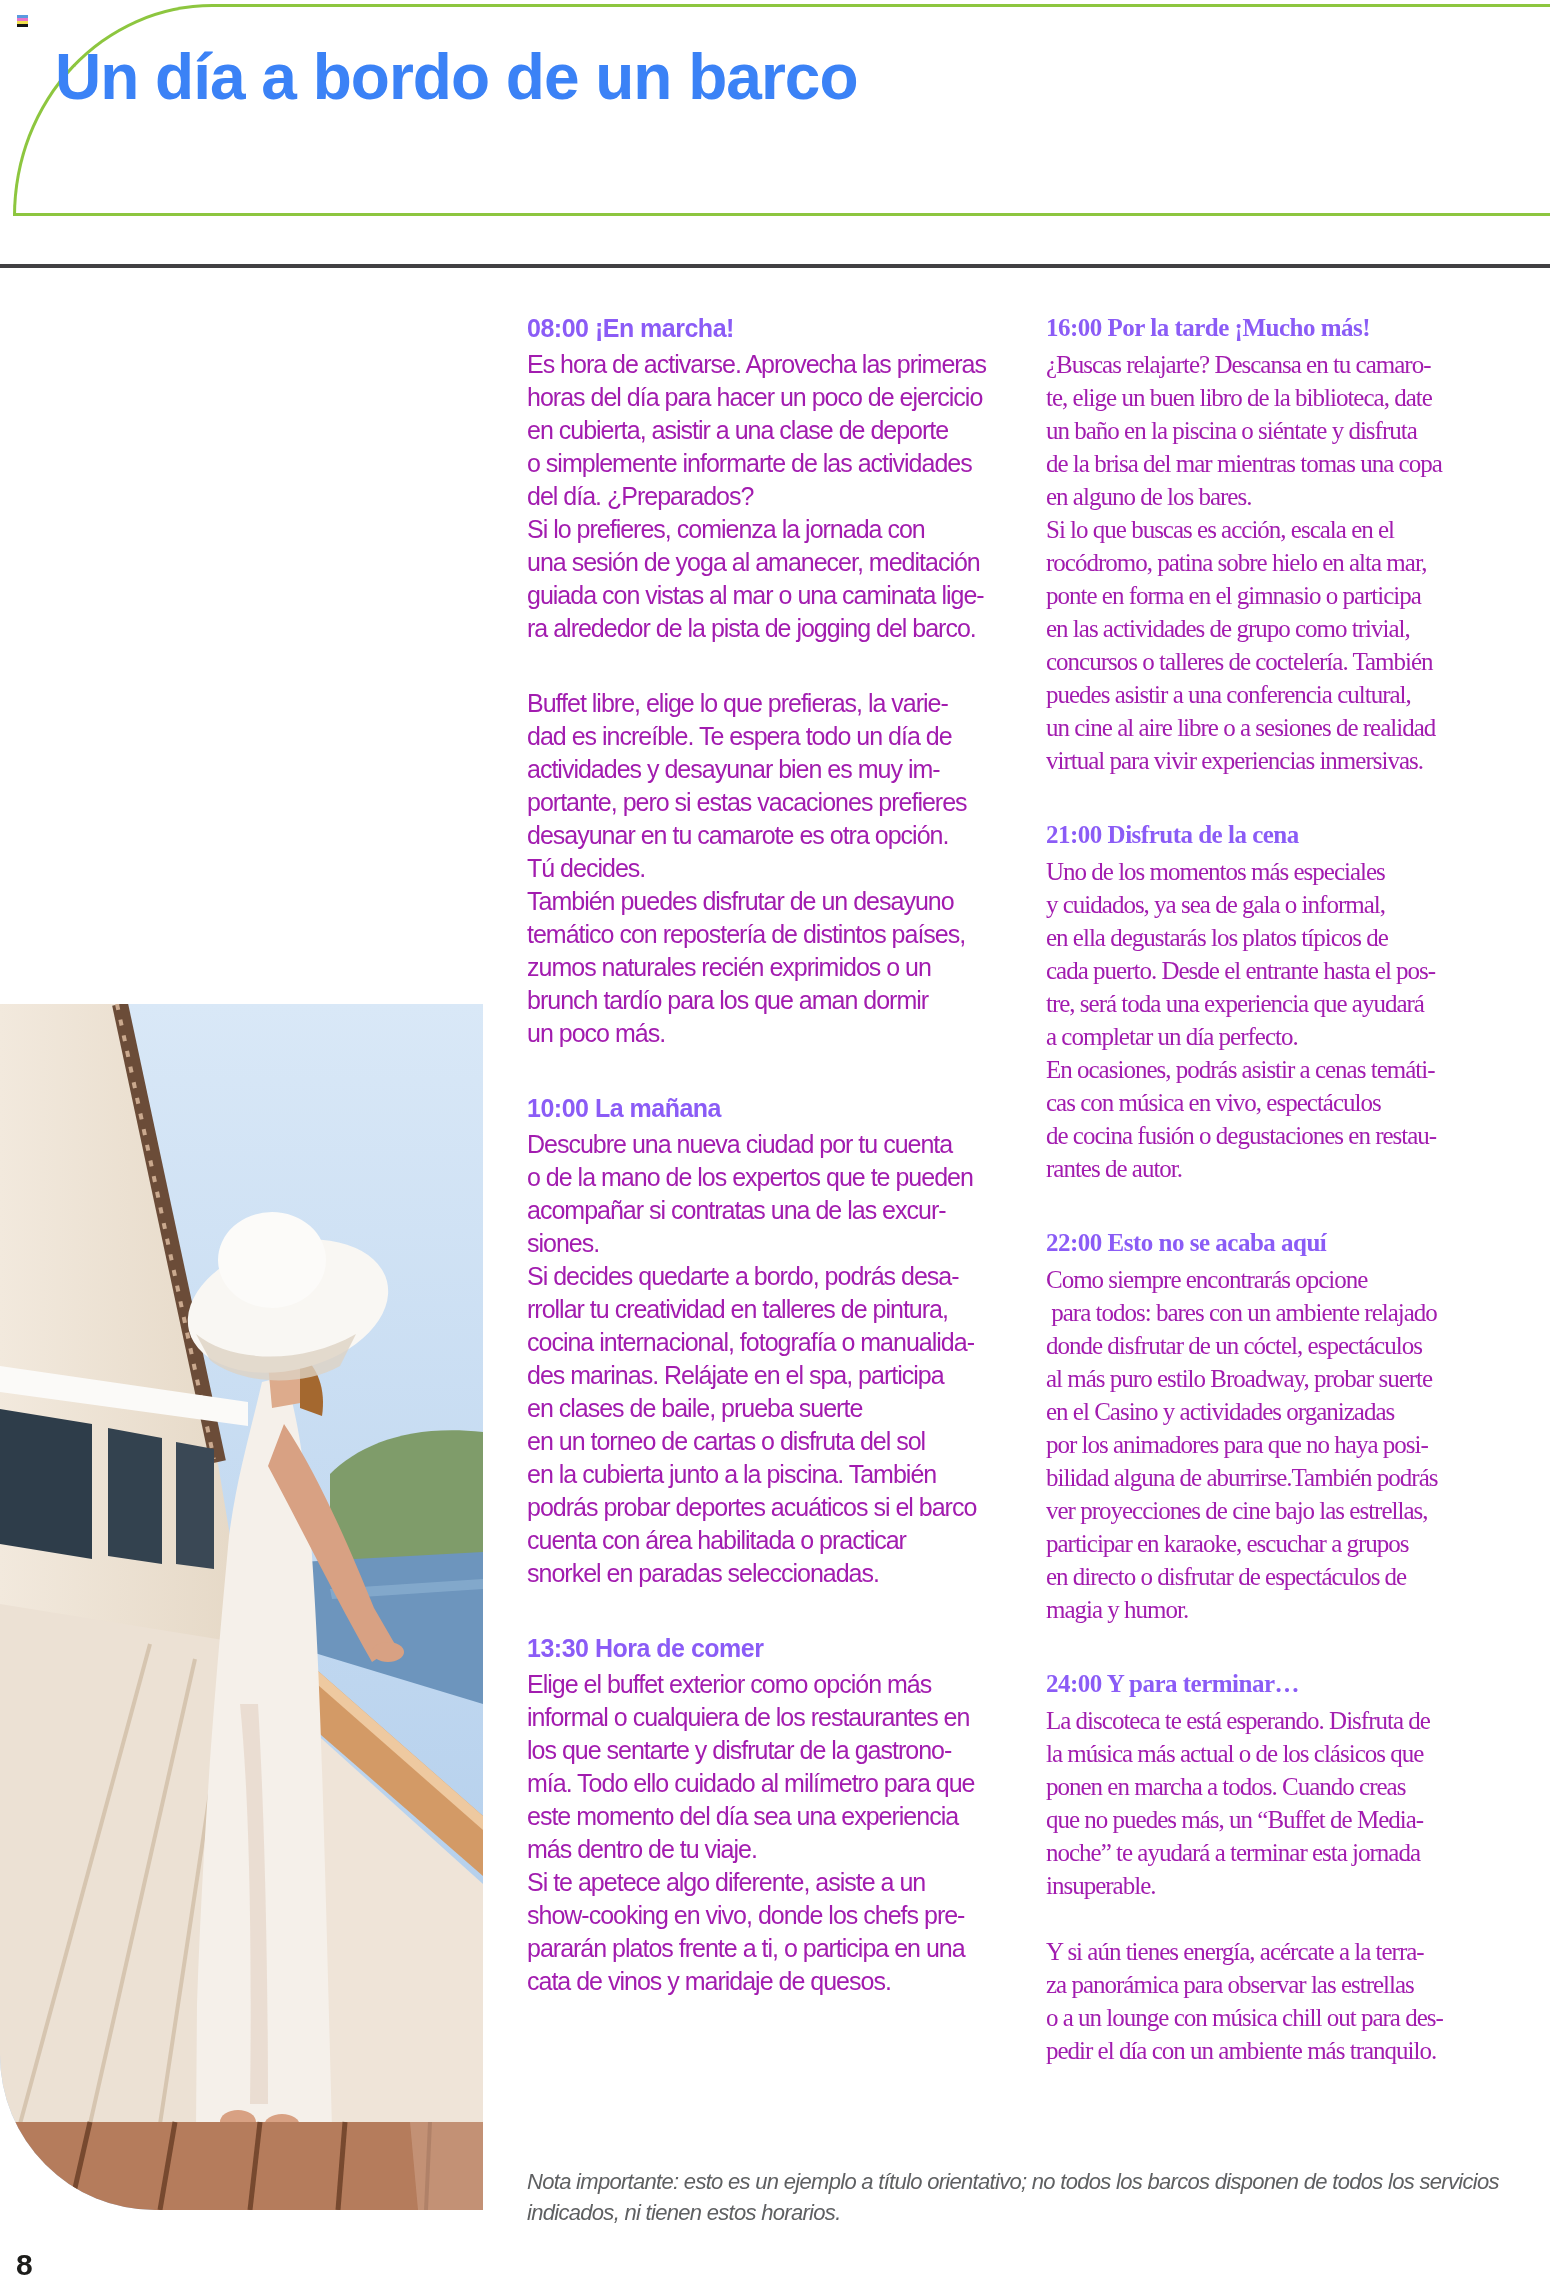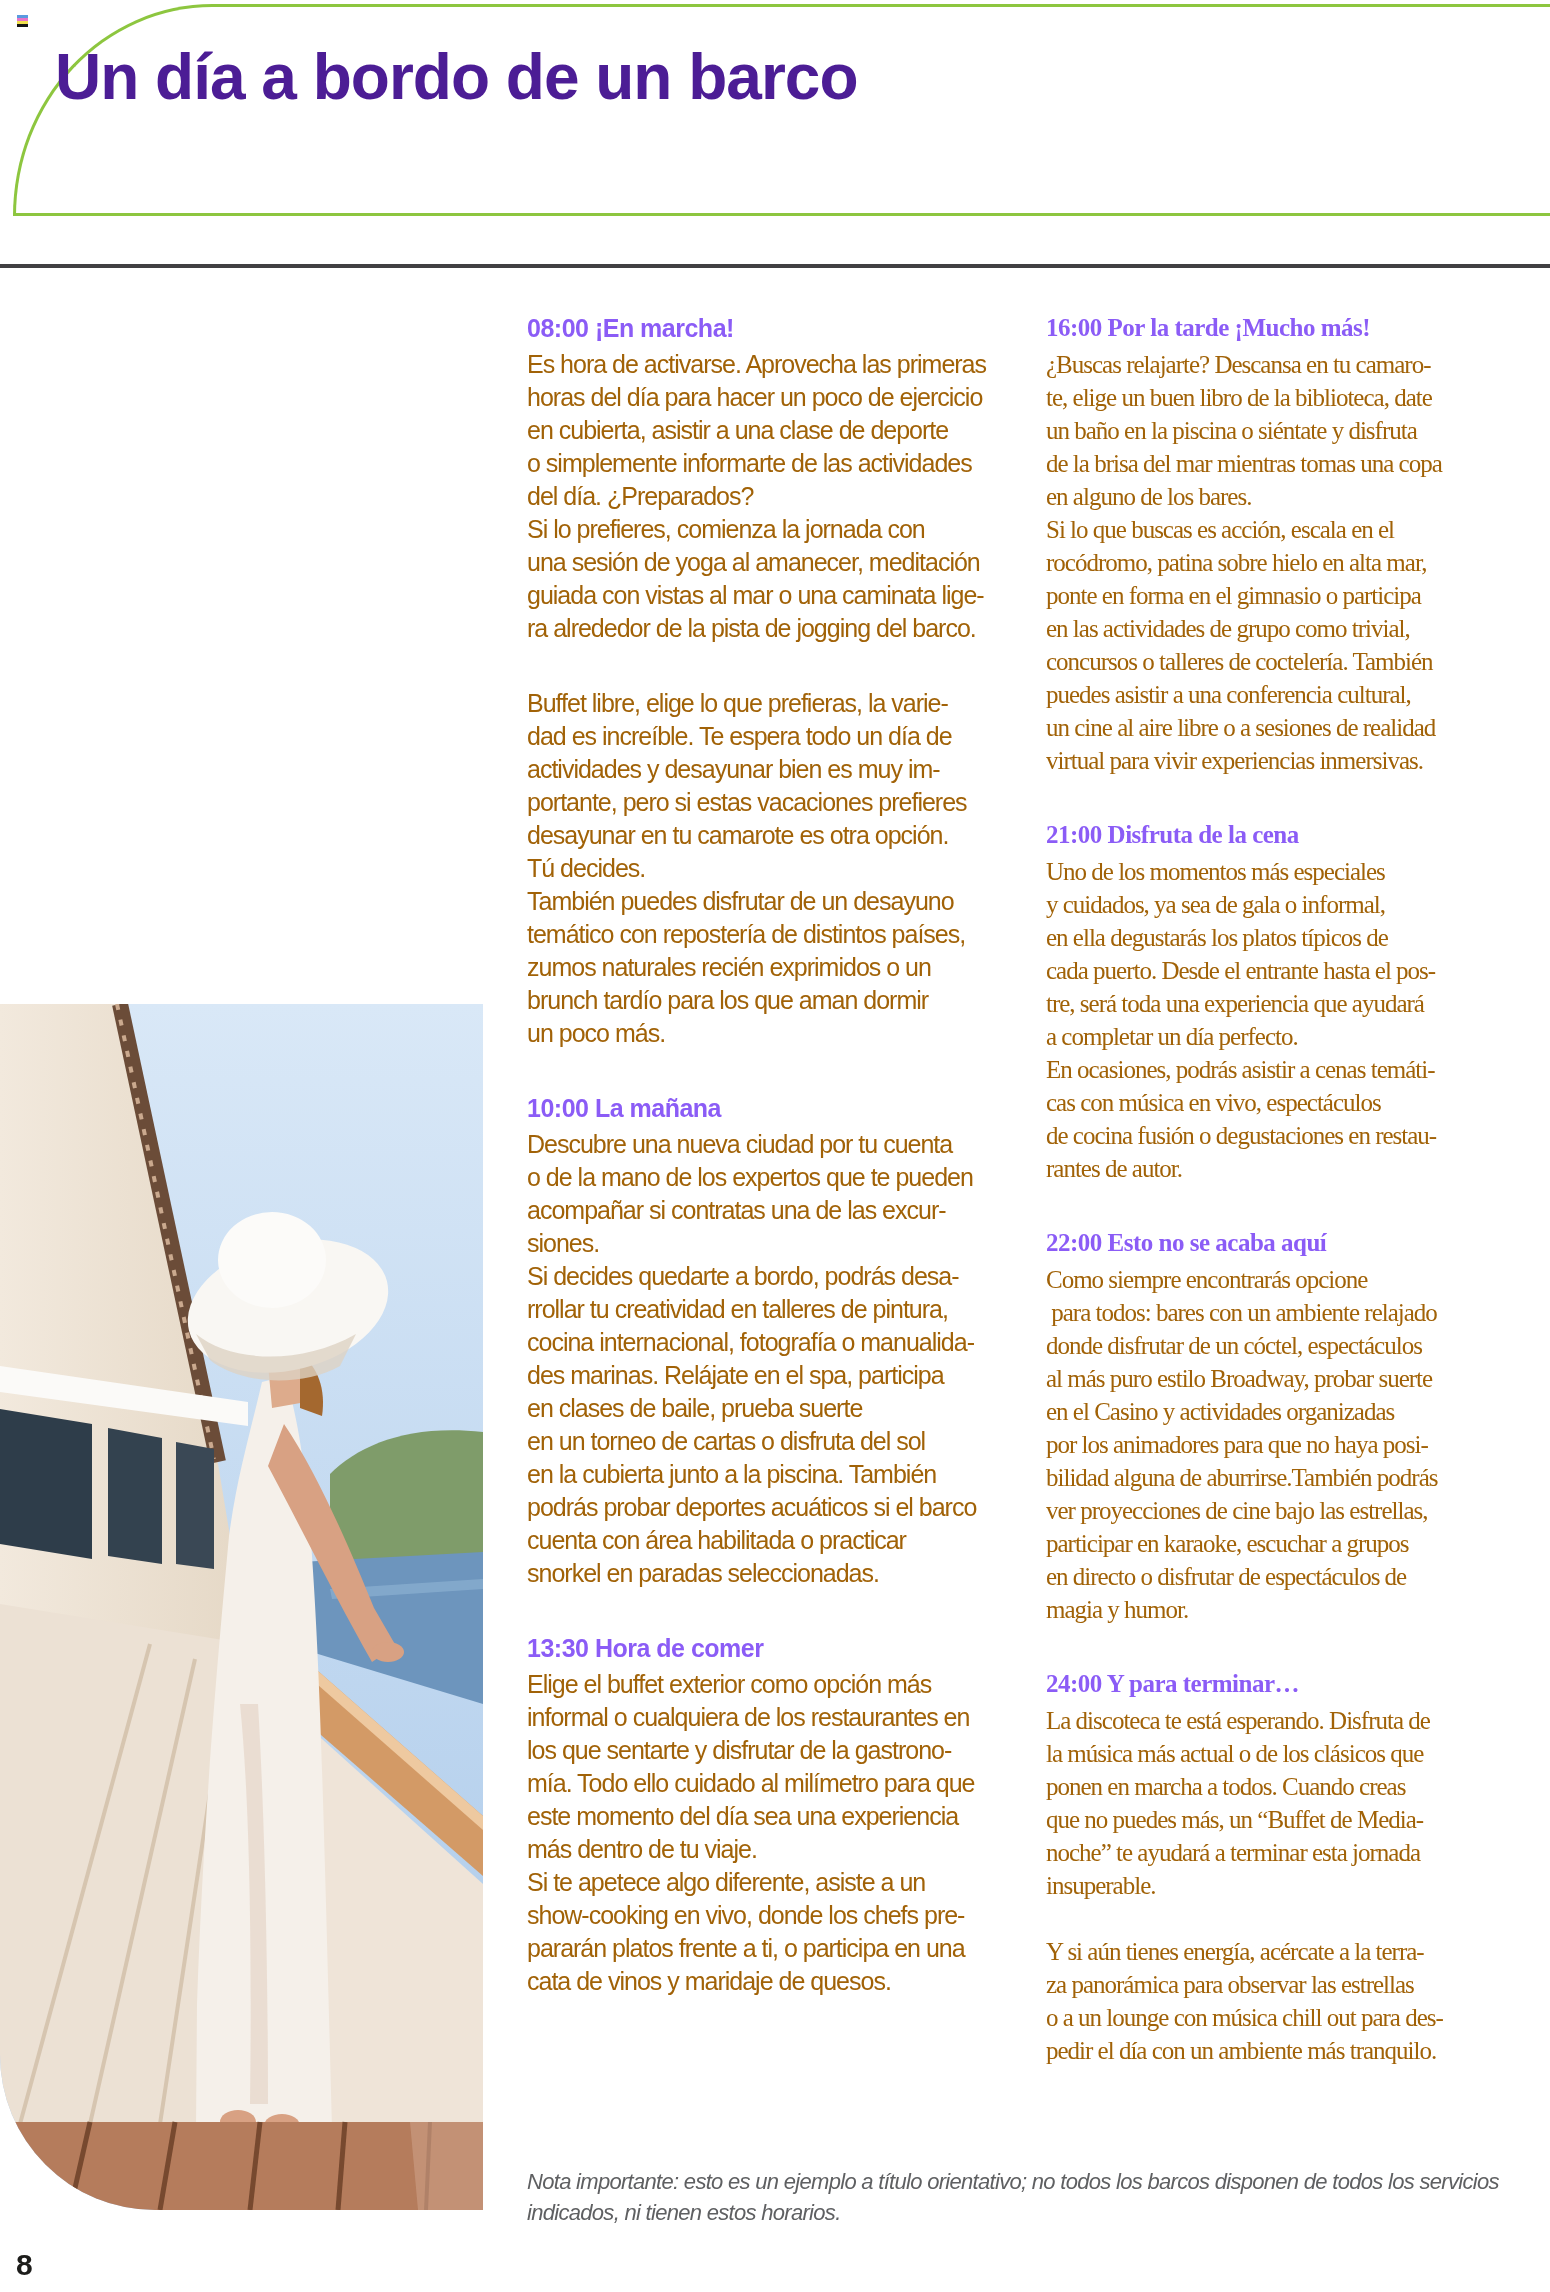--- a/index.html
+++ b/index.html
@@ -20,21 +20,21 @@
   
   #header-frame{
     position:absolute;left:13px;top:4px;width:1560px;height:212px;
     border:3px solid #8dc63f;border-right:none;
     border-top-left-radius:205px 218px;
     box-sizing:border-box;
   }
   #page-title{
     position:absolute;left:55px;top:40px;margin:0;
     font-size:64px;font-weight:bold;letter-spacing:-1px;
-    color:#4c1d95;
+    color:#3b82f6;
   }
   #top-rule{
     position:absolute;left:0;top:264px;width:1550px;height:4px;
     background:#414042;
   }
   
   #intro-text{
     position:absolute;left:6px;top:300px;width:505px;
     font-style:italic;font-size:42px;line-height:49px;letter-spacing:-1px;
     color:#7cb83e;white-space:pre-line;margin:0;
@@ -45,21 +45,21 @@
   #col-right{left:1046px;width:500px;font-family:Liberation Serif, serif;}
   .sec{margin:0 0 42px 0;}
   .sec-h{
     margin:0 0 4px 0;
     font-size:25px;line-height:32px;font-weight:bold;letter-spacing:-0.5px;
     color:#8b5cf6;
   }
   .sec-b{
     margin:0;
     font-size:25px;line-height:33px;letter-spacing:-1px;
-    color:#a16207;white-space:pre-line;
+    color:#a21caf;white-space:pre-line;
   }
   
   #photo{
     position:absolute;left:0;top:1004px;width:483px;height:1206px;
     border-bottom-left-radius:155px;
     overflow:hidden;margin:0;
   }
   #photo svg{display:block;width:100%;height:100%;}
   
   #footnote{

